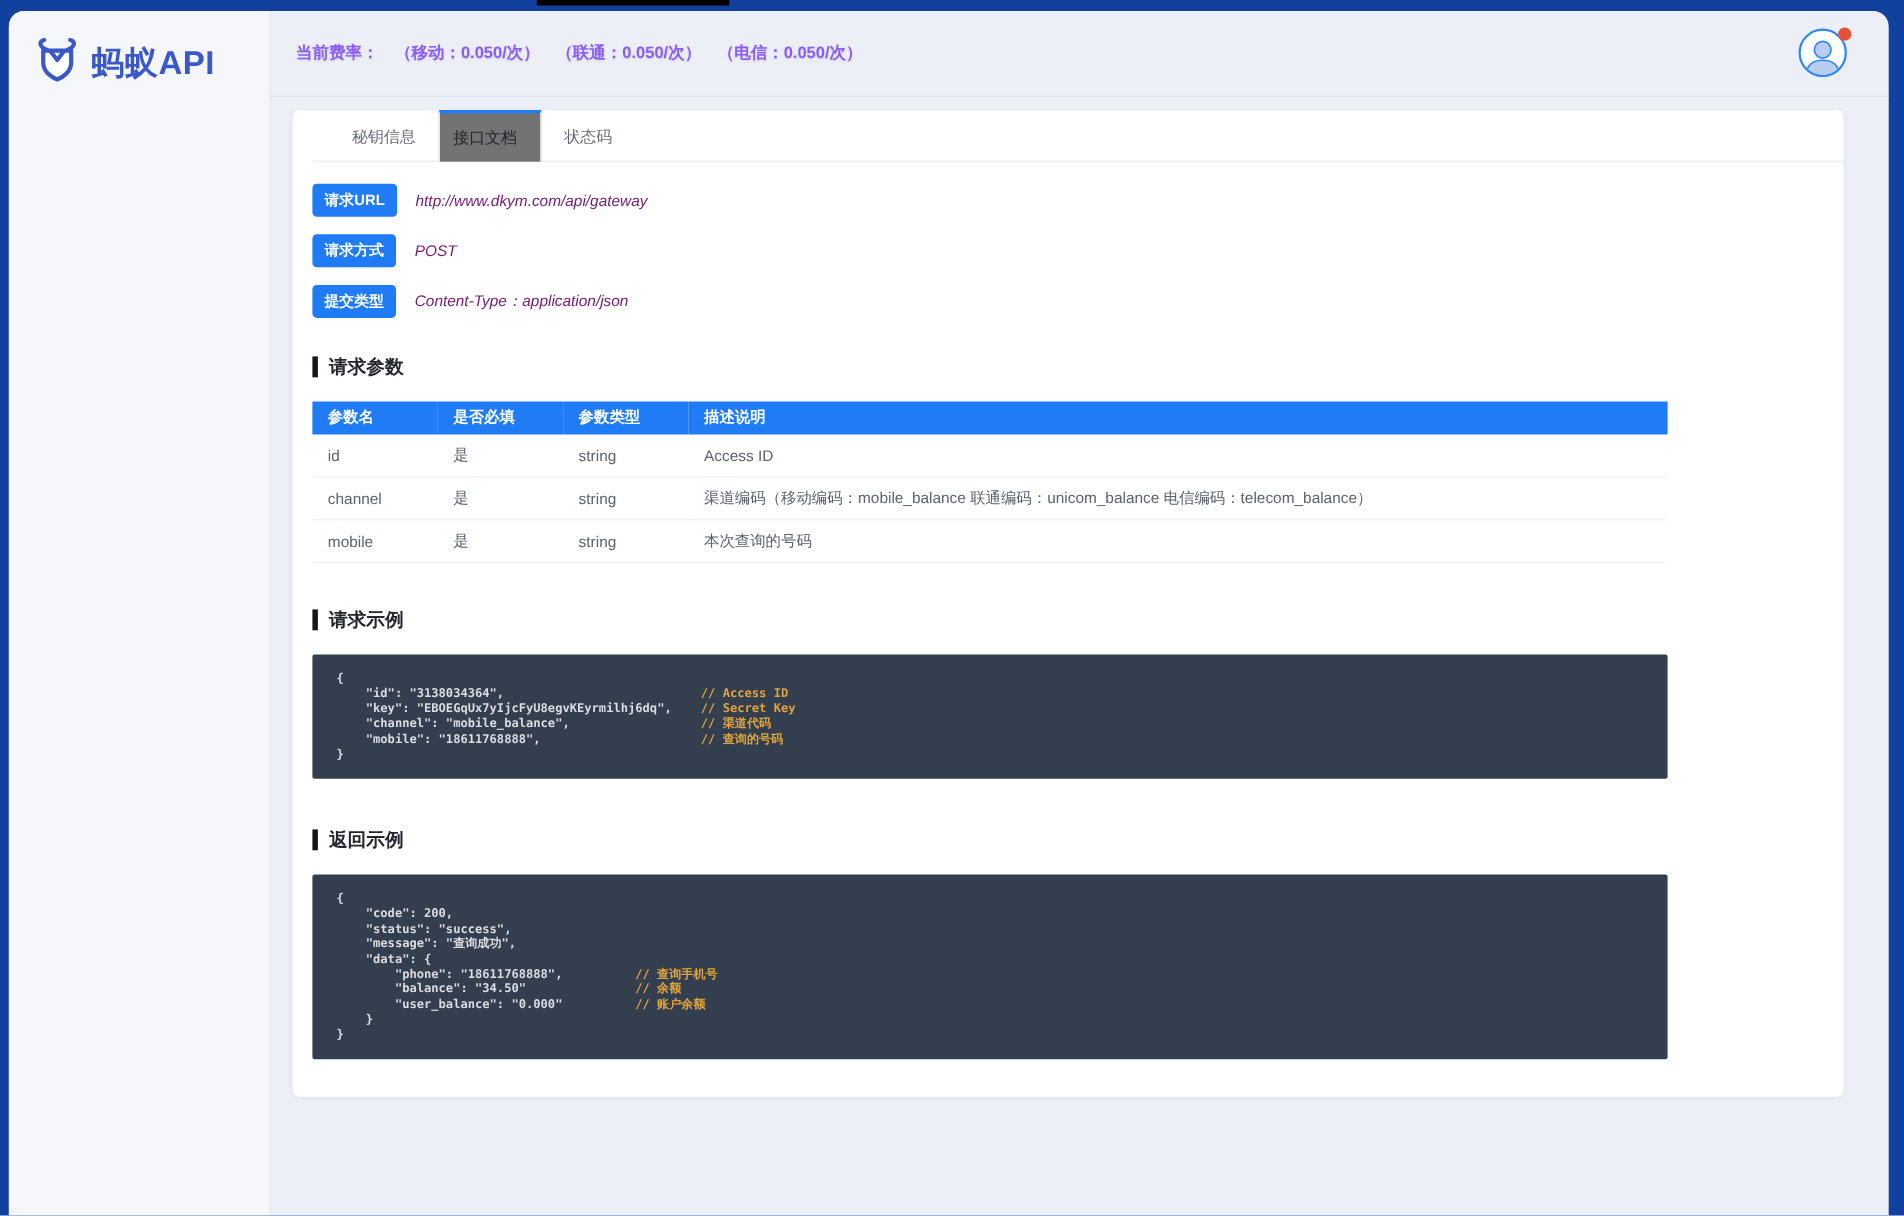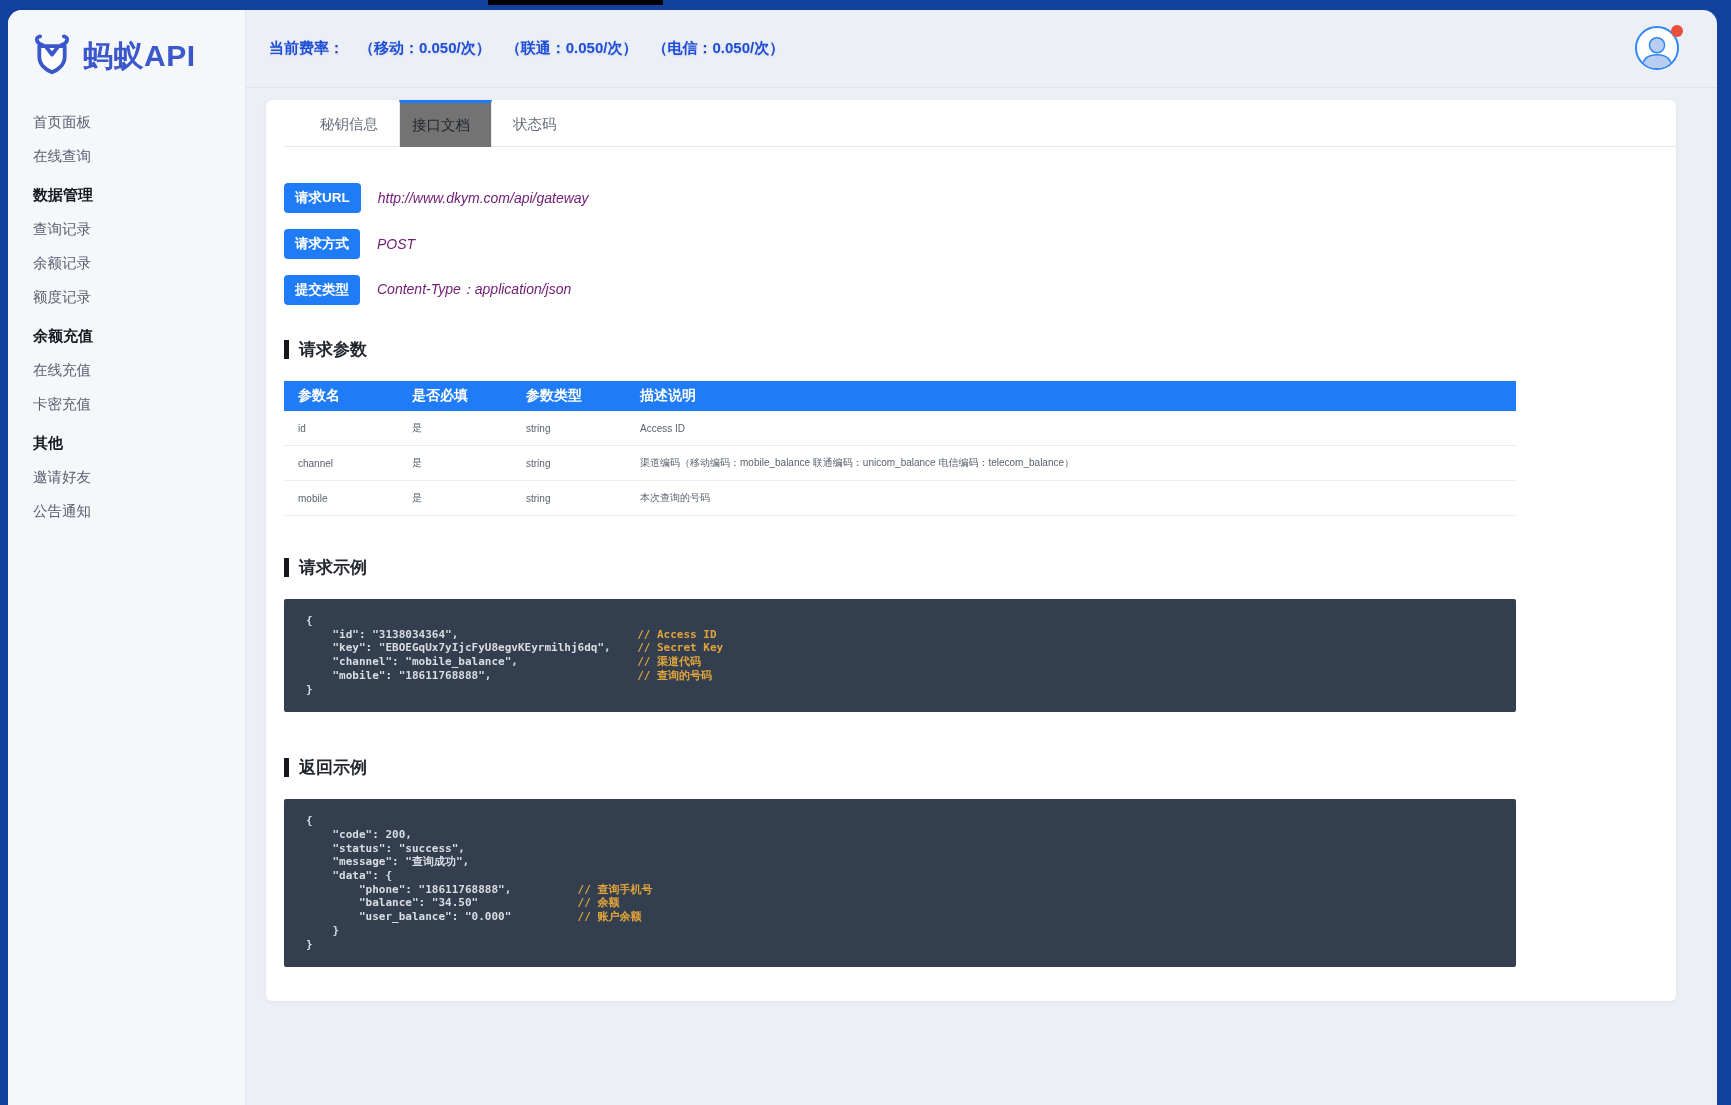--- a/index.html
+++ b/index.html
@@ -21,49 +21,49 @@
   .sidebar { width:238px; flex-shrink:0; background:#f6f7fb; border-right:1px solid #e3e5ef; }
   .logo { display:flex; align-items:center; gap:9px; padding:24px 14px 26px 22px; cursor:pointer; }
   .logo-text { font-size:30px; font-weight:bold; color:#3a57cb; letter-spacing:.5px; white-space:nowrap; }
   .menu { padding-left:25px; }
   .menu-link { height:34px; display:flex; align-items:center; font-size:14.5px; color:#5a6070; cursor:pointer; }
   .menu-group { height:34px; margin-top:5px; display:flex; align-items:center; font-size:15px; font-weight:bold; color:#14171d; }
 
   
   .main { flex:1; display:flex; flex-direction:column; min-width:0; }
   .topbar { height:78px; flex-shrink:0; border-bottom:1px solid #dfe2ed; display:flex; align-items:center; padding:0 36px 0 23px; }
-  .fee { display:flex; align-items:center; gap:15px; font-size:15px; font-weight:bold; color:#1d4ed8; text-shadow:0 1px 2px rgba(120,130,180,.25); }
+  .fee { display:flex; align-items:center; gap:15px; font-size:15px; font-weight:bold; color:#8b5cf6; text-shadow:0 1px 2px rgba(120,130,180,.25); }
   .avatar-wrap { margin-left:auto; position:relative; width:46px; height:46px; cursor:pointer; }
   .avatar { width:44px; height:44px; border-radius:50%; border:2px solid #2e86f7; background:#fff; overflow:hidden; display:flex; align-items:flex-end; justify-content:center; }
   .notif-dot { position:absolute; top:-1px; right:-2px; width:12px; height:12px; border-radius:50%; background:#e8503a; }
 
   .content { flex:1; padding:12px 41px 0 20px; overflow:hidden; }
   .card { background:#fff; border-radius:6px; box-shadow:0 1px 5px rgba(40,60,120,.07); padding-bottom:34px; min-height:870px; }
 
   
   .tabs { display:flex; height:47px; border-bottom:1px solid #e4e7ed; padding-left:15px;margin-left:18px; }
   .tab { padding:0 21px; display:flex; align-items:center; font-size:14.5px; color:#666c7a; cursor:pointer; border-top:3px solid transparent; }
   .tab.active { color:#24272e; background:#737373; border-top:3px solid #1f7cf6; border-left:1px solid #e4e7ed; border-right:1px solid #e4e7ed; margin-bottom:-1px;padding-left:12px; }
 
   .card-body { padding:20px 0 0 18px; width:1270px; }
 
   
-  .info-row { display:flex; align-items:center; margin:16px 0 16px 0; }
+  .info-row { display:flex; align-items:center; margin:0 0 16px 0; }
   .badge { background:#1f7cf6; color:#fff; font-size:13.5px; font-weight:bold; padding:6px 11px; border-radius:4px; min-width:58px; text-align:center; cursor:default; }
   .info-value { margin-left:17px; font-size:14px; color:#701a75;font-style:italic; }
 
   
   .section-title { display:flex; align-items:center; gap:10px; margin:33px 0 20px 0; }
   .section-bar { width:5px; height:19px; background:#15171c; }
   .section-text { font-size:17px; font-weight:bold; color:#23262e; }
 
   
   .ptable { width:1232px; border-collapse:collapse; }
   .ptable th { background:#1f7cf6; color:#ffffff; font-size:14px; font-weight:bold; text-align:left; padding:6px 14px; }
-  .ptable td { font-size:10px; color:#5a6270; padding:10px 14px; border-bottom:1px solid #ebeef5; }
+  .ptable td { font-size:14px; color:#5a6270; padding:10px 14px; border-bottom:1px solid #ebeef5; }
 
   
   .codeblock {
     width:1232px; background:#333e4e; border-radius:2px;
     padding:15px 20px 16px 22px; margin-top:6px;
   }
   .code-line { font-family:"DejaVu Sans Mono","Liberation Mono",monospace; font-size:11px; font-weight:bold; line-height:13.7px; white-space:pre; }
   .code-line .code { color:#d9dce2; display:inline-block; white-space:pre; }
   .code-line .comment { color:#e0a43c; white-space:pre; }
   .req .code { min-width:50ch; }
@@ -81,34 +81,20 @@
       <span>
         <svg width="44" height="41" viewBox="0 0 52 48" fill="none">
           <path d="M15 13 C8 11 5 4 12 2.5" stroke="#3a57cb" stroke-width="4.5" stroke-linecap="round" fill="none"></path>
           <path d="M37 13 C44 11 47 4 40 2.5" stroke="#3a57cb" stroke-width="4.5" stroke-linecap="round" fill="none"></path>
           <path d="M11 14 H41 V27 C41 36.5 32.5 42.5 26 45 C19.5 42.5 11 36.5 11 27 Z" stroke="#3a57cb" stroke-width="4.5" stroke-linejoin="round" fill="#ffffff"></path>
           <path d="M19 15 L26 24 L33 15" stroke="#3a57cb" stroke-width="4.5" stroke-linecap="round" stroke-linejoin="round" fill="none"></path>
         </svg>
       </span>
       <span class="logo-text">蚂蚁API</span>
     </div>
-    <nav class="menu">
-      <div class="menu-link">首页面板</div>
-      <div class="menu-link">在线查询</div>
-      <div class="menu-group">数据管理</div>
-      <div class="menu-link">查询记录</div>
-      <div class="menu-link">余额记录</div>
-      <div class="menu-link">额度记录</div>
-      <div class="menu-group">余额充值</div>
-      <div class="menu-link">在线充值</div>
-      <div class="menu-link">卡密充值</div>
-      <div class="menu-group">其他</div>
-      <div class="menu-link">邀请好友</div>
-      <div class="menu-link">公告通知</div>
-    </nav>
   </aside>
 
   <div class="main">
 
     <header class="topbar">
       <div class="fee">
         <span>当前费率：</span>
         <span>（移动：0.050/次）</span>
         <span>（联通：0.050/次）</span>
         <span>（电信：0.050/次）</span>

